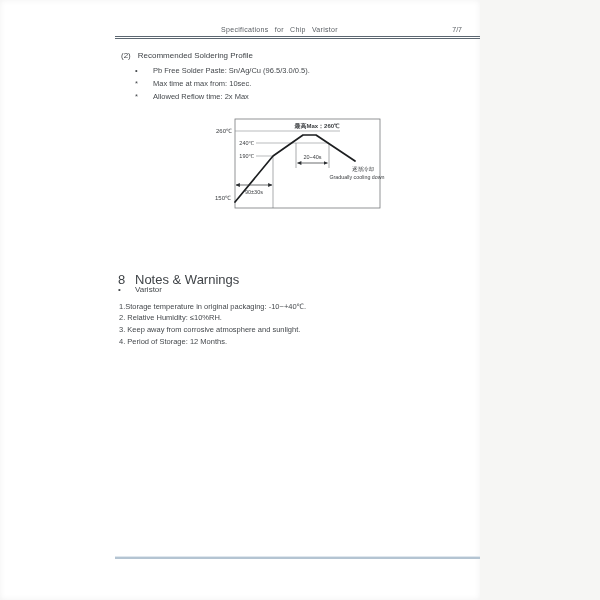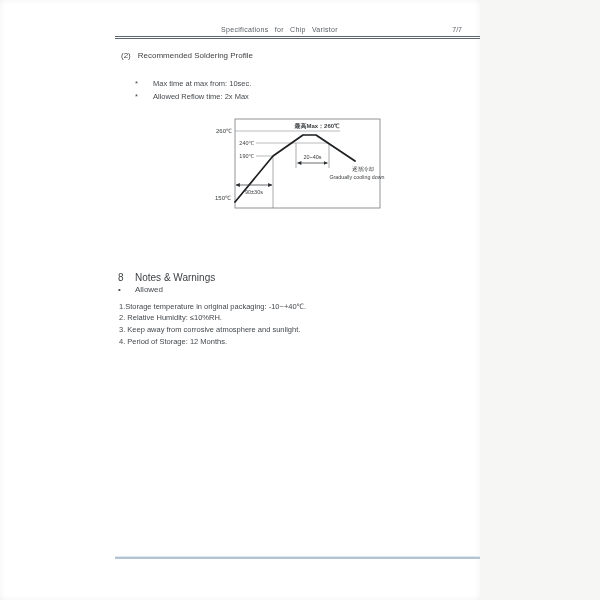--- a/index.html
+++ b/index.html
@@ -20,21 +20,21 @@
   .bullet-row { position:absolute; left:135px; font-size:7.5px; color:#45494d; }
   .bullet-row .mk { display:inline-block; width:18px; }
   .b1 { top:66px; } .b2 { top:79px; } .b3 { top:92px; }
 
   
   .chart-wrap { position:absolute; top:115px; left:205px; width:185px; height:100px; }
   .chart-wrap svg { display:block; }
   .chart-wrap text { font-family:"Liberation Sans", sans-serif; fill:#3a3d40; }
 
   
-  .notes-heading { position:absolute; top:272px; left:118px; font-size:10px; color:#3f4347; }
+  .notes-heading { position:absolute; top:272px; left:118px; font-size:13px; color:#3f4347; }
   .notes-heading .num { display:inline-block; width:17px; }
   .storage-row { position:absolute; top:285px; left:118px; font-size:8px; color:#45494d; }
   .storage-row .mk { display:inline-block; width:17px; }
   .note-item { position:absolute; left:119px; font-size:7.5px; color:#45494d; }
   .n1 { top:301px; } .n2 { top:313px; } .n3 { top:325px;text-align:center; } .n4 { top:337px;text-align:center; }
 
   
   .footer-rule { position:absolute; top:556px; left:115px; width:368px; height:3px;
                  border-top:1px solid #dfe7ee; border-bottom:2px solid #b4c4d2; }
 </style>
@@ -45,20 +45,23 @@
 
   <div class="header">
     <span class="header-title">Specifications  for  Chip  Varistor</span>
     <span class="header-page">7/7</span>
   </div>
 
   <div class="sold-heading">
     <span class="hm">(2)</span><span>Recommended Soldering Profile</span>
   </div>
 
+  <div class="bullet-row b1">
+    <span class="mk">•</span><span>Pb Free Solder Paste: Sn/Ag/Cu (96.5/3.0/0.5).</span>
+  </div>
   <div class="bullet-row b2">
     <span class="mk">*</span><span>Max time at max from: 10sec.</span>
   </div>
   <div class="bullet-row b3">
     <span class="mk">*</span><span>Allowed Reflow time: 2x Max</span>
   </div>
 
   <div class="chart-wrap">
     <svg width="185" height="100" viewBox="0 0 185 100">
       <defs>
@@ -93,21 +96,21 @@
       <text x="107.5" y="44" font-size="5.5" text-anchor="middle">20~40s</text>
       <text x="158" y="56" font-size="5.5" text-anchor="middle">逐渐冷却</text>
       <text x="152" y="64" font-size="5.3" text-anchor="middle">Gradually cooling down</text>
     </svg>
   </div>
 
   <div class="notes-heading">
     <span class="num">8</span><span>Notes &amp; Warnings</span>
   </div>
   <div class="storage-row">
-    <span class="mk">•</span><span>Allowed</span>
+    <span class="mk">•</span><span>Varistor</span>
   </div>
   <div class="note-item n1">1.Storage temperature in original packaging: -10~+40℃.</div>
   <div class="note-item n2">2. Relative Humidity: ≤10%RH.</div>
   <div class="note-item n3">3. Keep away from corrosive atmosphere and sunlight.</div>
   <div class="note-item n4">4. Period of Storage: 12 Months.</div>
 
   <div class="footer-rule"></div>
 
 </div>
 

